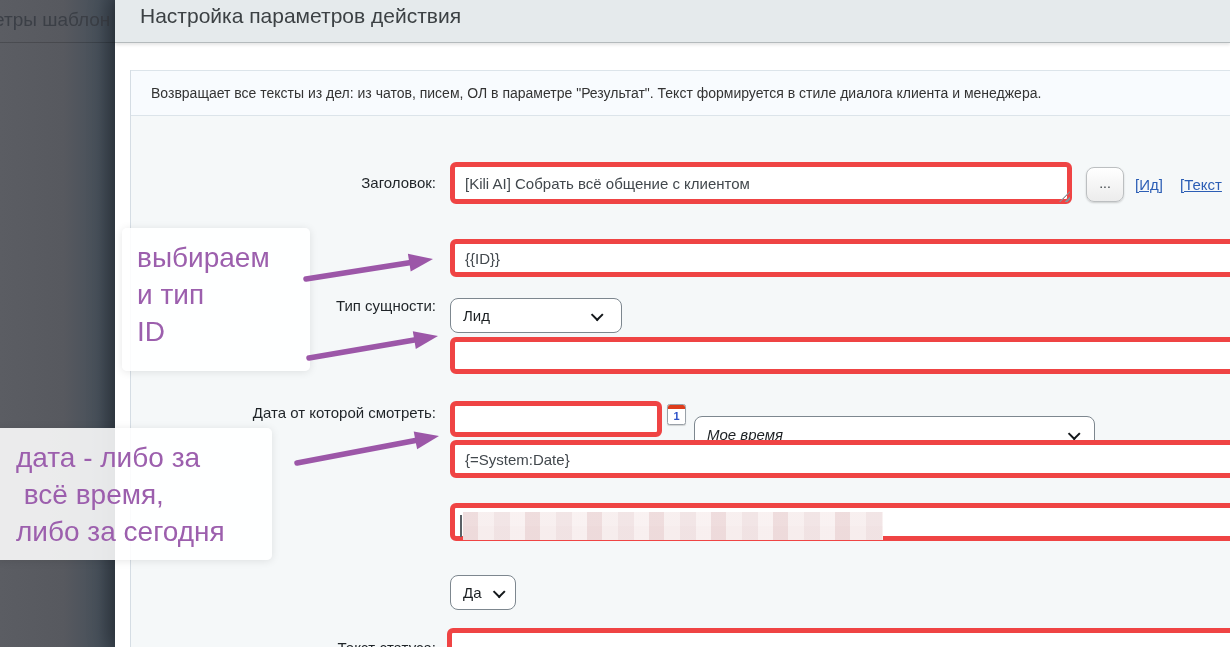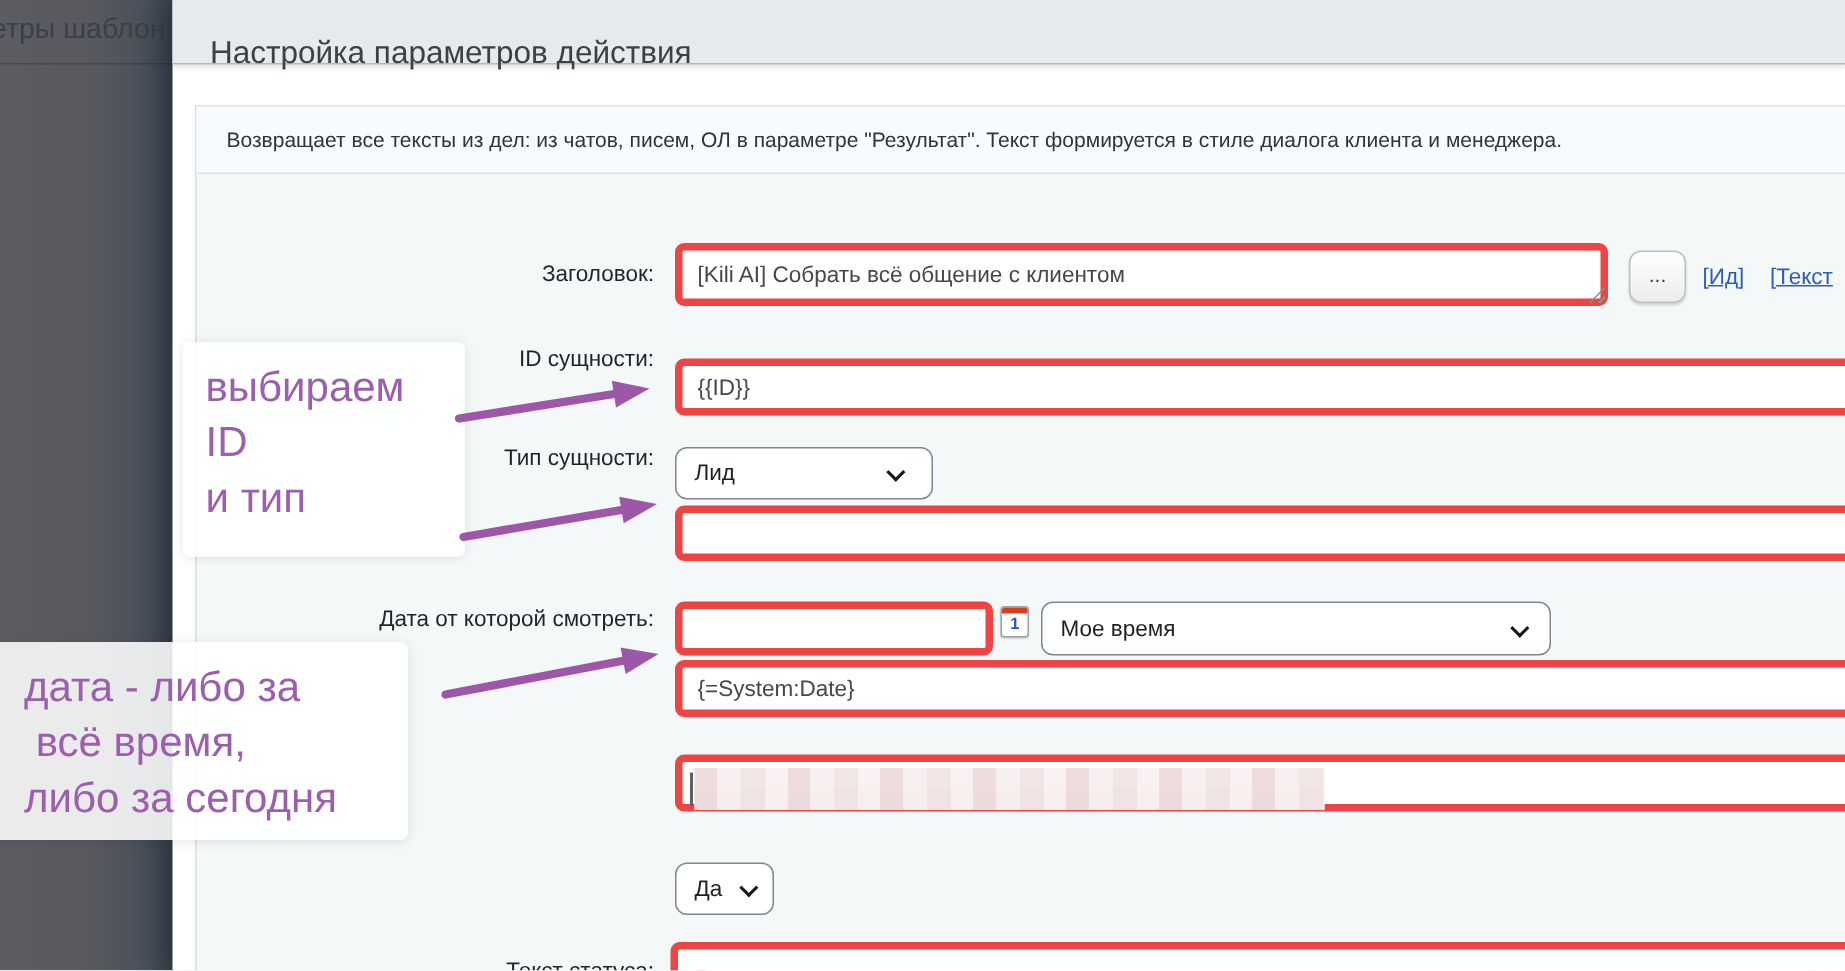--- a/index.html
+++ b/index.html
@@ -11,21 +11,21 @@
     background:linear-gradient(90deg,#5b5d63 0%,#57595f 55%,#47505a 85%,#39434e 100%); }
   .backdrop-header { position:absolute; left:0; top:0; width:116px; height:43px;
     border-bottom:1px solid rgba(0,0,0,0.18); }
   .backdrop-title { position:absolute; left:-6px; top:9px; font-size:19px; color:#3b3f46; white-space:nowrap; }
 
   
   .dialog { position:absolute; left:115px; top:0; width:1115px; height:647px; background:#fff;
     box-shadow:-8px 0 18px rgba(0,0,0,0.25); }
   .dialog-header { position:absolute; left:0; top:0; width:100%; height:43px; background:#e5eaec;
     border-bottom:1px solid #b4babc; box-shadow:0 2px 3px rgba(0,0,0,0.10); }
-  .dialog-title { position:absolute; left:25px; top:24px; font-size:21px; color:#3c4144; }
+  .dialog-title { position:absolute; left:25px; top:4px; font-size:21px; color:#3c4144; }
 
   .form-area { position:absolute; left:15px; top:70px; right:-2px; bottom:-2px;
     background:#f5f8f9; border-left:1px solid #d5dde4; }
   .desc-row { position:absolute; left:0; top:0; width:100%; height:46px; background:#f8fbfe;
     border-top:1px solid #dce4ea; border-bottom:1px solid #dce4ea; }
   .desc-text { position:absolute; left:20px; top:14px; font-size:14px; color:#333; white-space:nowrap; }
 
   .field-label { position:absolute; left:6px; width:315px; text-align:right;
     font-size:15px; color:#1f2428; white-space:nowrap; }
 
@@ -88,37 +88,36 @@
       </div>
     </div>
 
     <div class="field-label" style="top:174px;">Заголовок:</div>
     <textarea class="tb" style="left: 335px; top: 162px; width: 622px; height: 42px;">[Kili AI] Собрать всё общение с клиентом</textarea>
     <div class="resize-handle" style="left:944px; top:191px;"></div>
     <div class="more-btn" style="left:971px; top:167px;">...</div>
     <span class="lnk" style="position:absolute; left:1020px; top:176px;">[Ид]</span>
     <span class="lnk" style="position:absolute; left:1065px; top:176px;">[Текст</span>
 
-    <div class="field-label" style="top:231px;">ID сущности:</div>
     <input class="tb" style="left: 335px; top: 239px; width: 900px; height: 38px;" value="{{ID}}">
 
     <div class="field-label" style="top:297px;">Тип сущности:</div>
     <div class="select" style="left:335px; top:298px; width:172px; height:35px;">
       <span>Лид</span>
       <span class="chev" style="margin-right:8px;"></span>
     </div>
     <input class="tb" style="left: 335px; top: 337px; width: 900px; height: 37px;" value="">
 
     <div class="field-label" style="top:404px;">Дата от которой смотреть:</div>
     <input class="tb" style="left: 335px; top: 401px; width: 212px; height: 36px;" value="">
     <div class="cal-icon" style="left:552px; top:404px;">
       <div class="cal-top"></div>
       <div class="cal-num">1</div>
     </div>
-    <div class="select" style="left:579px; top:401px; width:340px; height:36px;">
+    <div class="select" style="left:579px; top:416px; width:401px; height:36px;font-style:italic;">
       <span>Мое время</span>
       <span class="chev" style="margin-right:4px;"></span>
     </div>
     <input class="tb" style="left: 335px; top: 440px; width: 900px; height: 38px;" value="{=System:Date}">
 
     <div class="tb" style="left:335px; top:503px; width:900px; height:38px;">
       <span class="caret-bar"></span>
       <span class="mosaic"></span>
     </div>
 
@@ -126,22 +125,22 @@
       <span>Да</span>
       <span class="chev" style="margin-right:0;"></span>
     </div>
 
     <div class="field-label" style="top:639px;">Текст статуса:</div>
     <input class="tb" style="left: 332px; top: 628px; width: 903px; height: 40px; padding-top: 9px; color: rgb(74, 80, 85);" value="Ожидание ответа от приложения">
   </div>
 
   <div class="note" style="left:78px; top:228px; width:188px; height:143px; padding:11px 0 0 15px;margin-left:44px;">
     <div class="note-line">выбираем</div>
+    <div class="note-line">и тип</div>
     <div class="note-line">ID</div>
-    <div class="note-line">и тип</div>
   </div>
   <div class="note" style="left:-6px; top:428px; width:278px; height:132px; padding:11px 0 0 22px;">
     <div class="note-line">дата - либо за</div>
     <div class="note-line"> всё время,</div>
     <div class="note-line">либо за сегодня</div>
   </div>
 
   <svg id="arrows" width="1230" height="647">
     <g>
       <line x1="306" y1="279" x2="409.3" y2="262.7" stroke="#9c57a8" stroke-width="5.5" stroke-linecap="round"></line>

